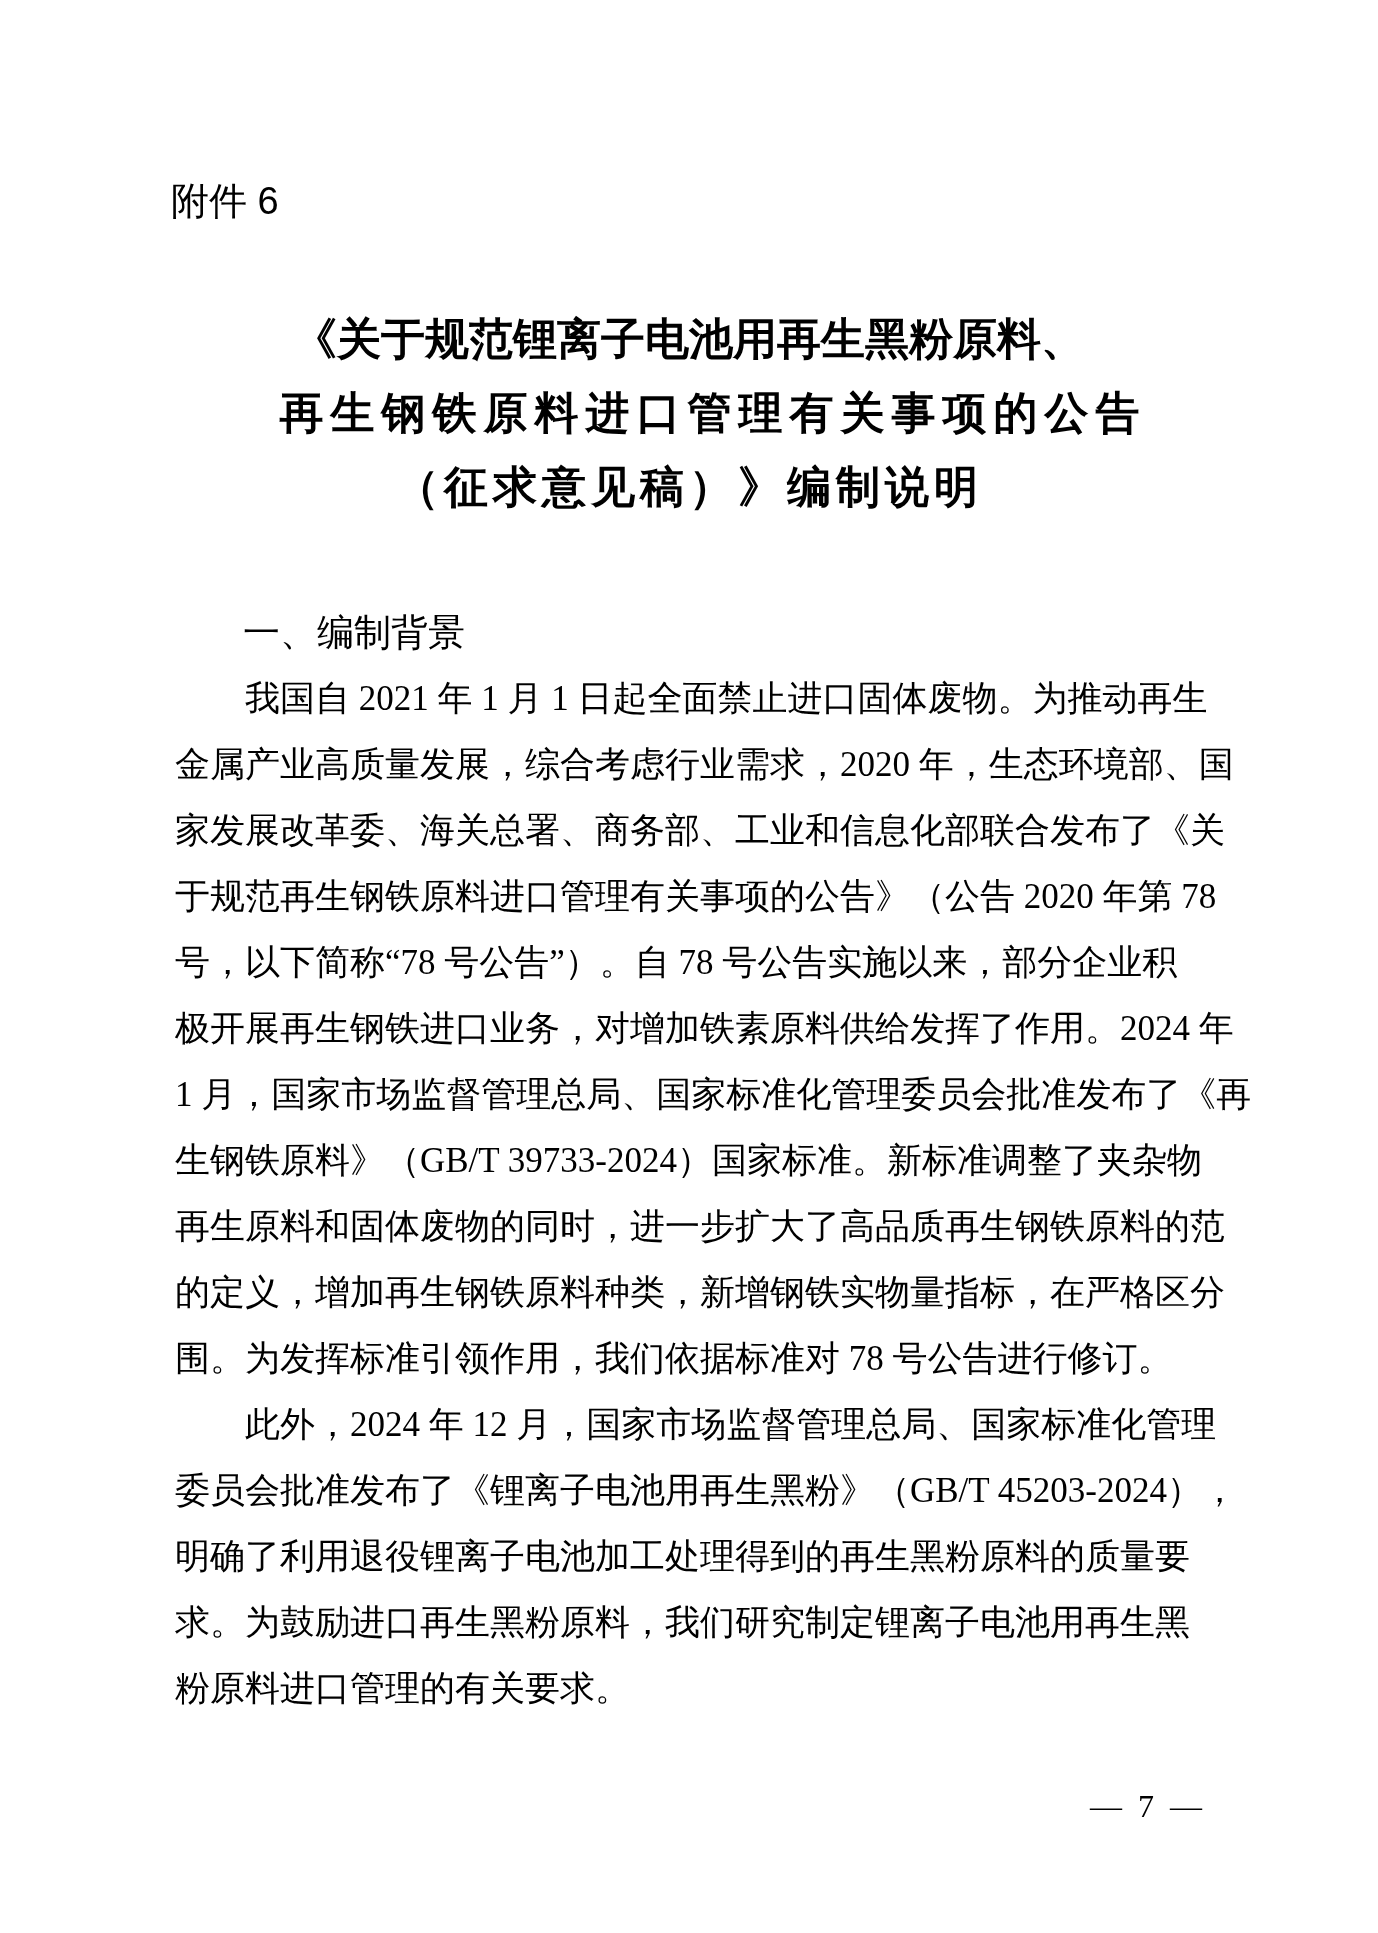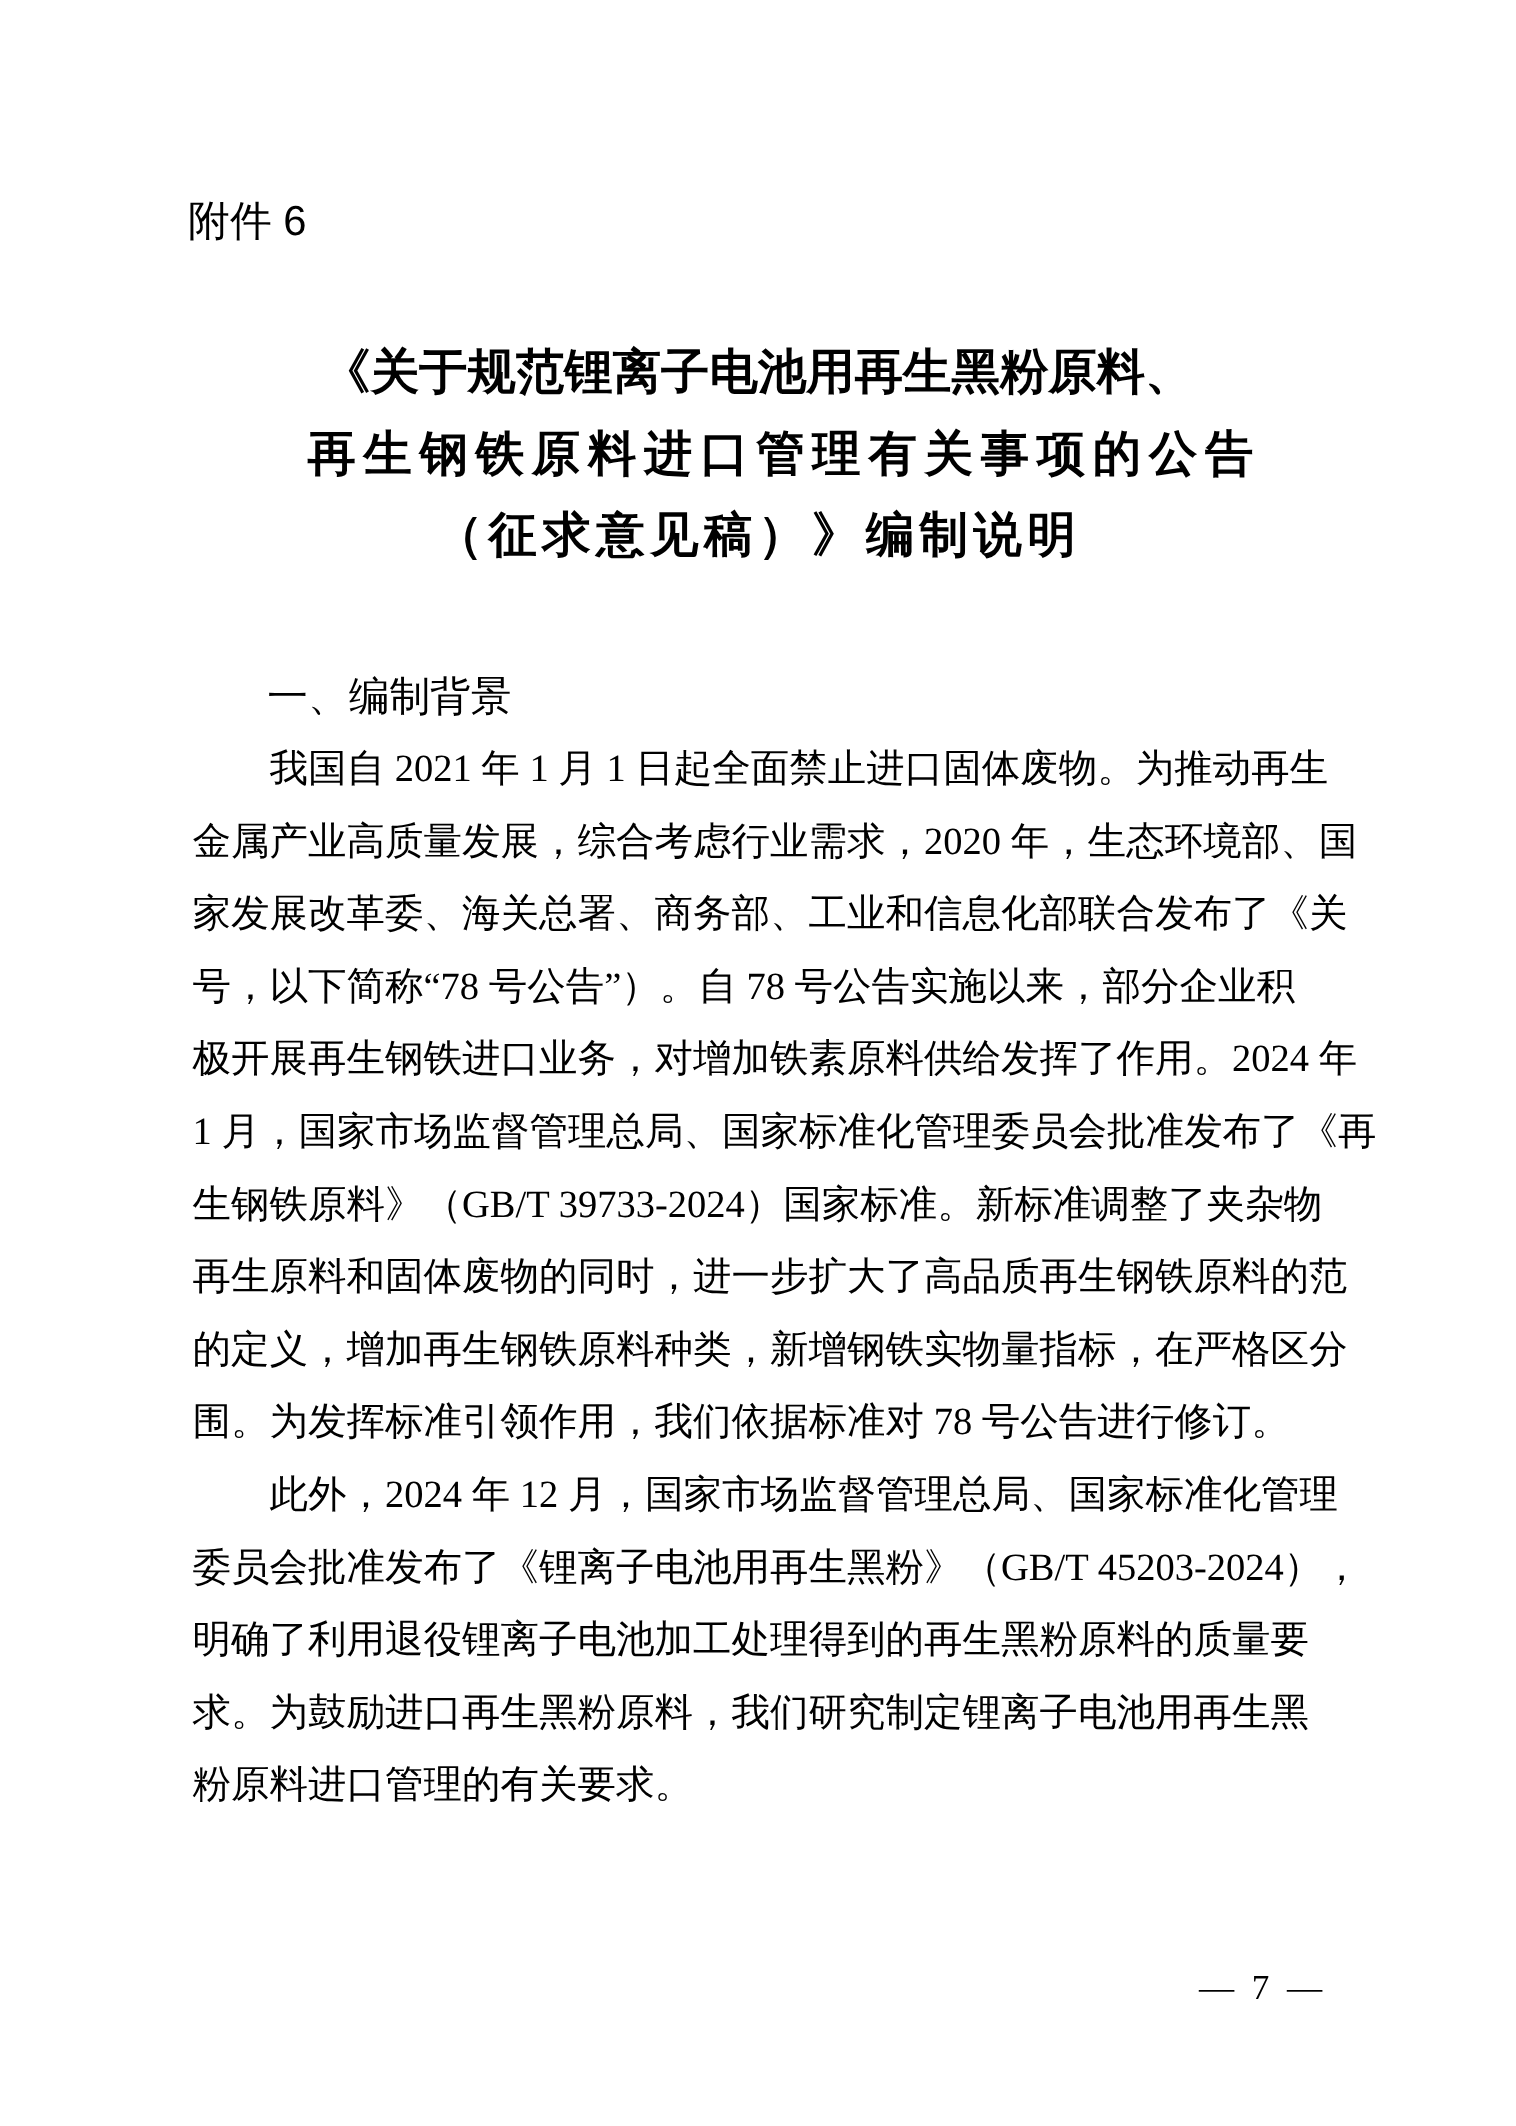--- a/index.html
+++ b/index.html
@@ -91,20 +91,21 @@
     <div class="title-line spaced-wide">再生钢铁原料进口管理有关事项的公告</div>
     <div class="title-line spaced">（征求意见稿）》编制说明</div>
   </div>
 
   <div class="section-heading">一、编制背景</div>
 
   <div class="body-text">
     <div class="line indent">我国自 2021 年 1 月 1 日起全面禁止进口固体废物。为推动再生</div>
     <div class="line">金属产业高质量发展，综合考虑行业需求，2020 年，生态环境部、国</div>
     <div class="line">家发展改革委、海关总署、商务部、工业和信息化部联合发布了《关</div>
+    <div class="line">于规范再生钢铁原料进口管理有关事项的公告》（公告 2020 年第 78</div>
     <div class="line">号，以下简称“78 号公告”）。自 78 号公告实施以来，部分企业积</div>
     <div class="line">极开展再生钢铁进口业务，对增加铁素原料供给发挥了作用。2024 年</div>
     <div class="line">1 月，国家市场监督管理总局、国家标准化管理委员会批准发布了《再</div>
     <div class="line">生钢铁原料》（GB/T 39733-2024）国家标准。新标准调整了夹杂物</div>
     <div class="line">再生原料和固体废物的同时，进一步扩大了高品质再生钢铁原料的范</div>
     <div class="line">的定义，增加再生钢铁原料种类，新增钢铁实物量指标，在严格区分</div>
     <div class="line">围。为发挥标准引领作用，我们依据标准对 78 号公告进行修订。</div>
     <div class="line indent">此外，2024 年 12 月，国家市场监督管理总局、国家标准化管理</div>
     <div class="line">委员会批准发布了《锂离子电池用再生黑粉》（GB/T 45203-2024），</div>
     <div class="line">明确了利用退役锂离子电池加工处理得到的再生黑粉原料的质量要</div>

